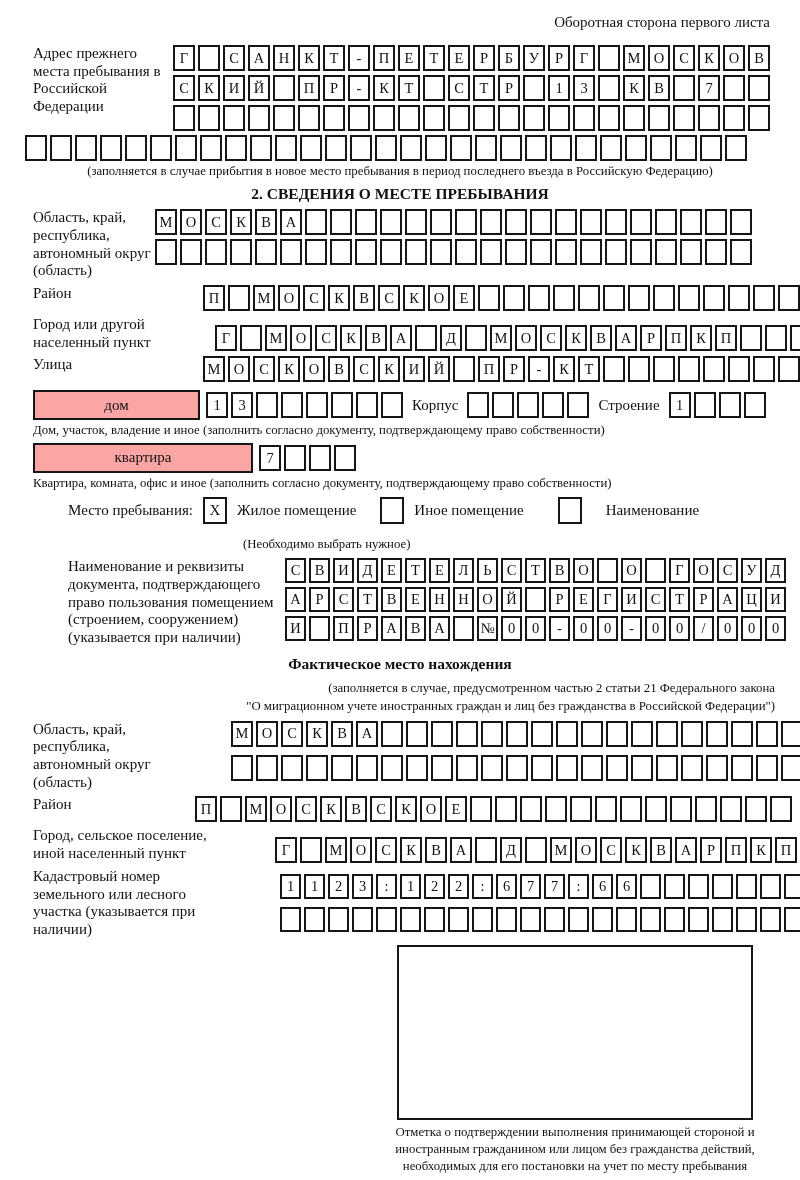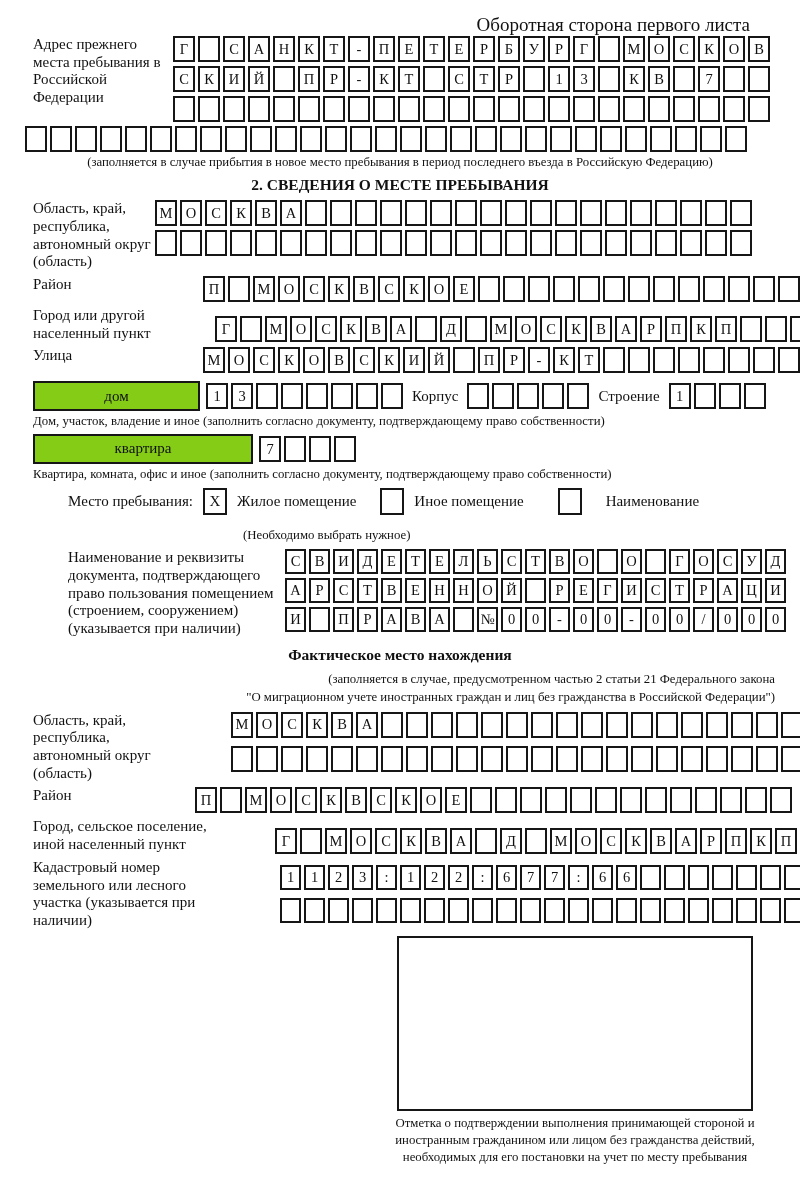--- a/index.html
+++ b/index.html
@@ -9,22 +9,22 @@
     margin:0 auto;
     background:#ffffff;
     color:#111;
     font-family:"Liberation Serif","DejaVu Serif",serif;
     overflow:hidden;
     padding:14px 0 0 25px;
     box-sizing:border-box;
   }
   .header-note{
     text-align:right;
-    padding-right:50px;
-    font-size:19px;
+    padding-right:30px;
+    font-size:15px;
   }
   .field{display:flex;align-items:flex-start;}
   .label{
     font-size:15px;line-height:1.18;flex:none;
     padding-left:8px;box-sizing:border-box;
   }
   .rows{display:flex;flex-direction:column;gap:4px;}
   .cells{display:flex;gap:3px;flex:none;}
   .cell{
     width:22px;height:26px;box-sizing:border-box;
@@ -41,27 +41,27 @@
     margin:6px 25px 6px 0;
   }
   .w148{width:148px;}
   .w130{width:130px;}
   .w122{width:122px;}
   .w150{width:150px;}
   .w190{width:190px;}
   .w195{width:195px;}
   .w225{width:225px;}
   .mt4{margin-top:4px;} .mt5{margin-top:5px;gap:48px;} .mt6{margin-top:6px;margin-left:35px;}
-  .mt8{margin-top:8px;} .mt14{}
+  .mt8{margin-top:8px;} .mt14{margin-top:14px;}
   .indent{margin-left:12px;}
   .center-v{align-items:flex-end;}
   .bigbox{
     box-sizing:border-box;border:2px solid #161616;height:30px;
     display:flex;align-items:center;justify-content:center;
-    font-size:15px;flex:none;background:#84cc16;
+    font-size:15px;flex:none;background:#fca5a5;
   }
   .house-row,.apt-row{display:flex;align-items:center;gap:6px;margin-left:8px;}
   .inline-label{font-size:15px;flex:none;padding:0 3px;}
   .stay-row{display:flex;align-items:center;gap:10px;padding-left:8px;font-size:15px;}
   .cb{
     width:24px;height:27px;box-sizing:border-box;border:2px solid #161616;
     display:flex;align-items:center;justify-content:center;
     font-size:15px;background:#fff;flex:none;
   }
   .choose-caption{margin-left:218px;margin-top:13px;font-size:12.8px;}

